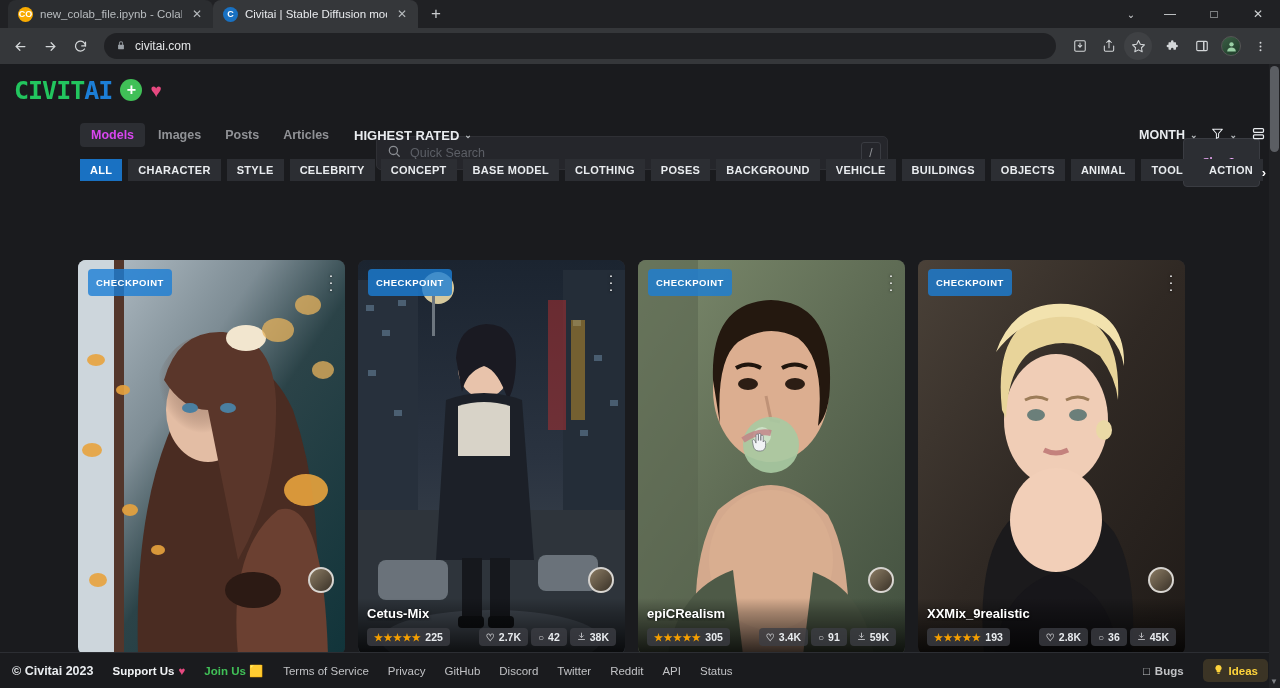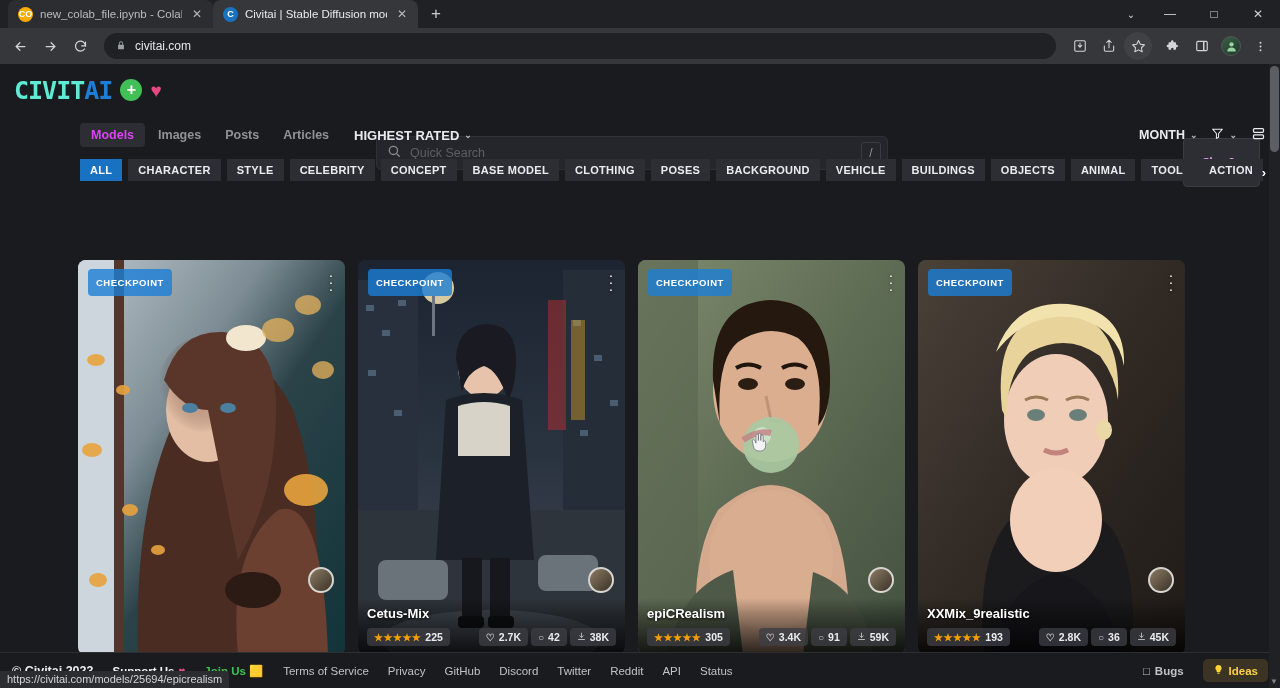--- a/index.html
+++ b/index.html
@@ -96,21 +96,21 @@
     display: flex; align-items: center; padding: 0 14px;
     position: relative;
   }
   .logo {
     display: flex; align-items: center; gap: 8px;
   }
   .logo-text {
     font-family: "DejaVu Sans Mono", monospace;
     font-size: 25px; font-weight: bold; letter-spacing: -1px;
   }
-  .logo-civit { color: #5eead4; }
+  .logo-civit { color: #22c55e; }
   .logo-ai { color: #1c7ed6; }
   .logo-plus {
     width: 22px; height: 22px; border-radius: 50%;
     background: #40c057; color: #fff;
     display:flex;align-items:center;justify-content:center;
     font-size: 16px; font-weight: bold; line-height: 1;
   }
   .logo-heart { color: #e64980; font-size: 19px; line-height: 1; }
 
   .searchwrap {
@@ -796,16 +796,15 @@
         <span>
           <svg width="11" height="11" viewBox="0 0 24 24" fill="#ffd43b">
               <path d="M12 2a7 7 0 0 0-4 12.7V17a1 1 0 0 0 1 1h6a1 1 0 0 0 1-1v-2.3A7 7 0 0 0 12 2z"></path>
               <rect x="9.5" y="19" width="5" height="2.4" rx="1.2"></rect>
             </svg>
         </span>
         <span>Ideas</span>
       </div>
     </div>
 
-    <div class="statusbar">https://civitai.com/models/25694/epicrealism</div>
 
   </div>
 </div>
 
 </body></html>

